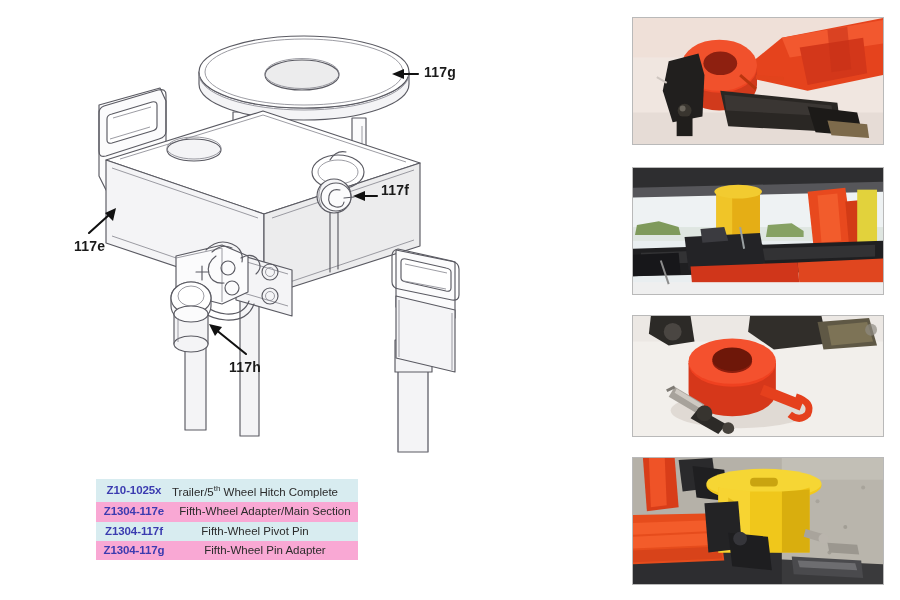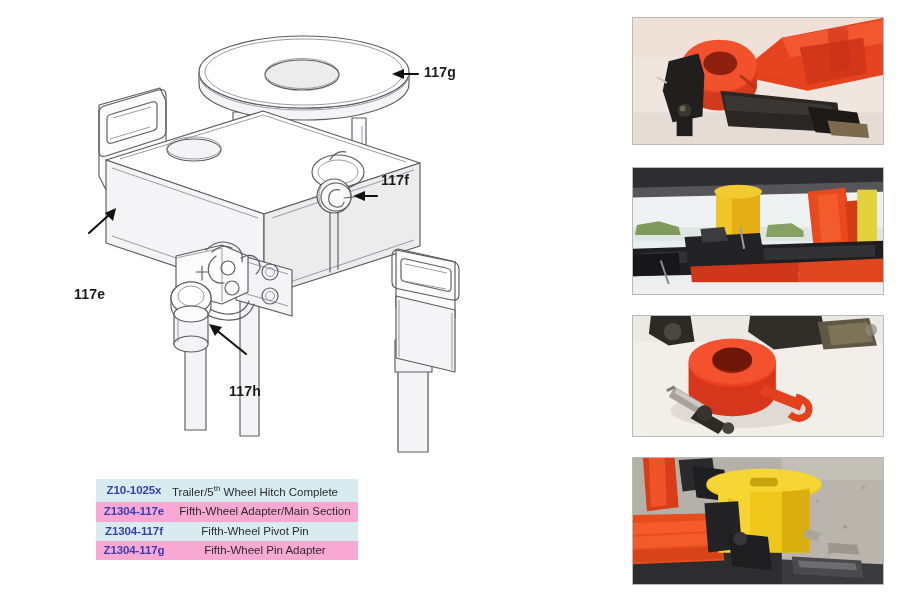--- a/index.html
+++ b/index.html
@@ -28,23 +28,23 @@
   .callout-label {
     position: absolute;
     font-family: "Liberation Sans", sans-serif;
     font-size: 14px;
     font-weight: bold;
     color: #1a1a1a;
     letter-spacing: 0.2px;
     white-space: nowrap;
   }
   #callout-117g { left: 424px; top: 64px; }
-  #callout-117f { left: 381px; top: 172px; }
-  #callout-117e { left: 74px;  top: 238px; margin-top: 48px; }
-  #callout-117h { left: 229px; top: 359px; margin-top: 24px; }
+  #callout-117f { left: 381px; top: 182px; }
+  #callout-117e { left: 74px;  top: 238px; }
+  #callout-117h { left: 229px; top: 359px; }
 
   
   #parts-table {
     position: absolute;
     left: 96px; top: 479px;
     width: 262px;
     border-collapse: collapse;
     font-size: 11.5px;
   }
   #parts-table tr { height: 19.4px; }

